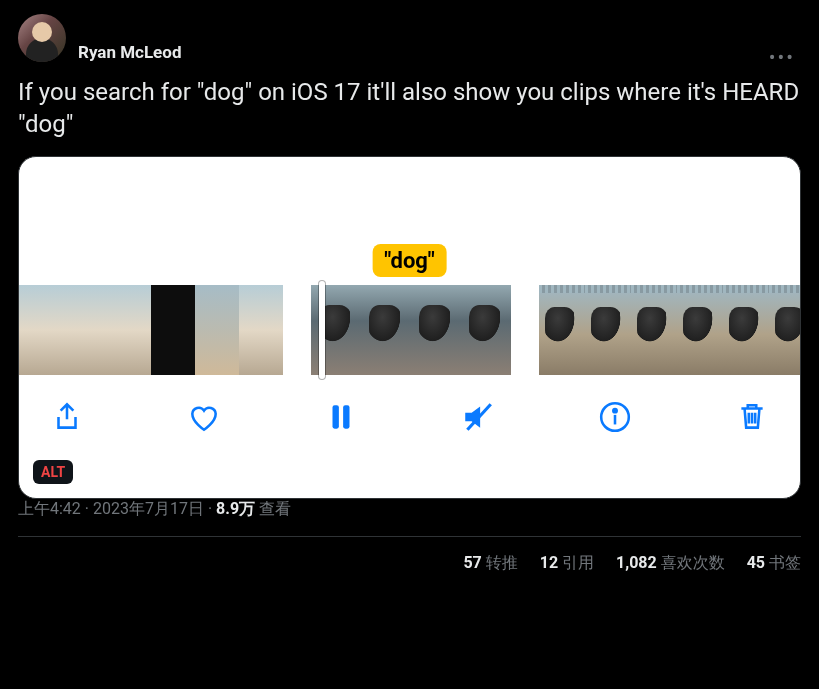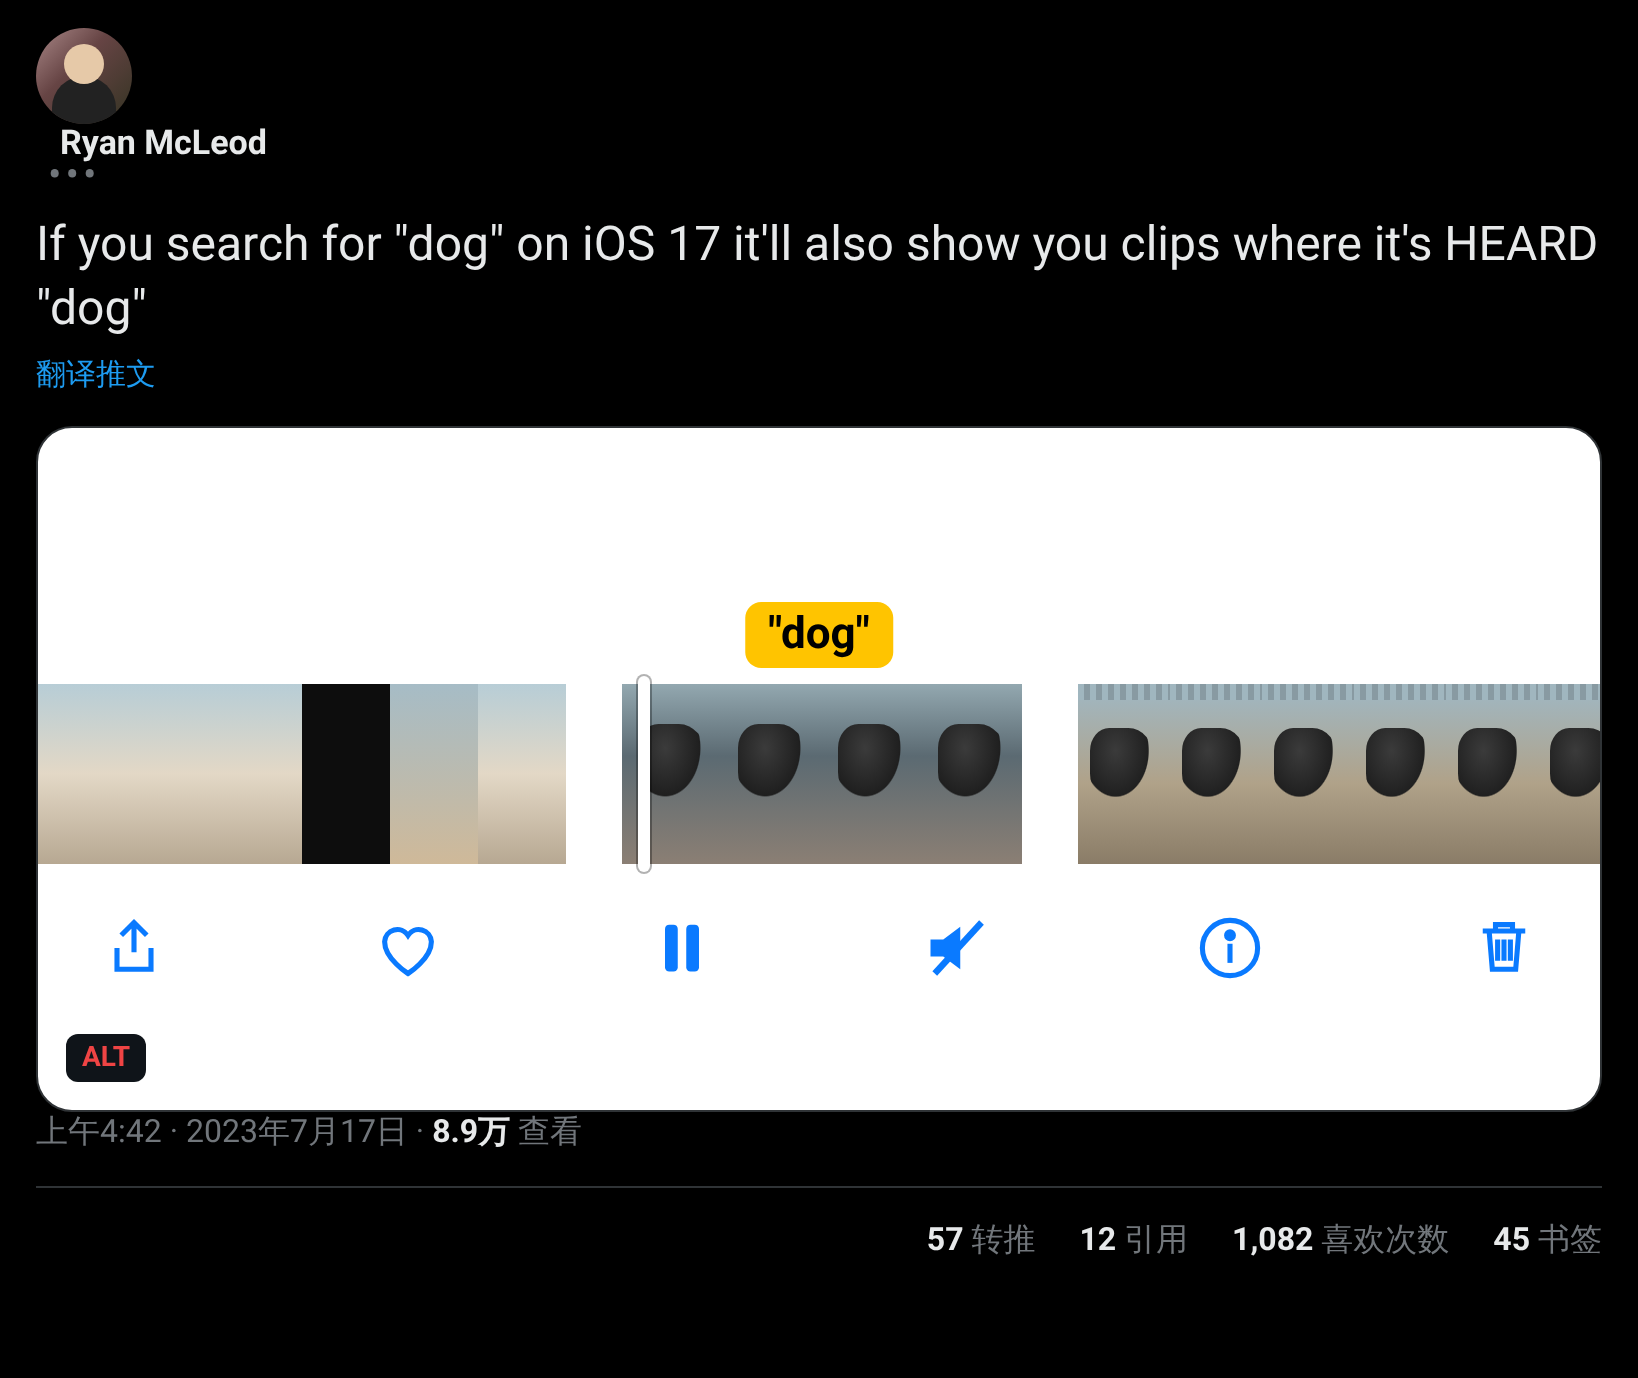--- a/index.html
+++ b/index.html
@@ -5,21 +5,21 @@
   * { box-sizing: border-box; margin: 0; padding: 0; }
   body {
     background: #000;
     font-family: -apple-system, BlinkMacSystemFont, "Segoe UI", Roboto, Helvetica, Arial, sans-serif;
     color: #e7e9ea;
     width: 819px;
     height: 689px;
     overflow: hidden;
   }
   .tweet { padding: 14px 18px 0 18px; }
-  .header { display: flex; align-items: flex-start; flex-direction: column; }
+  .header { display: flex; align-items: flex-end; }
   .avatar {
     width: 48px; height: 48px; border-radius: 50%;
     background: linear-gradient(135deg, #a88 0%, #644 40%, #332 100%);
     flex-shrink: 0;
     position: relative;
     overflow: hidden;
   }
   .avatar::after {
     content: "";
     position: absolute;
@@ -191,21 +191,20 @@
 <div class="tweet">
   <div class="header">
     <div class="avatar"></div>
     <div class="name-block">
       <div class="display-name">Ryan McLeod</div>
     </div>
     <div class="more-btn">•••</div>
   </div>
 
   <div class="body-text">If you search for "dog" on iOS 17 it'll also show you clips where it's HEARD "dog"</div>
-  <div class="translate-link">翻译推文</div>
 
   <div class="media-card">
     <div class="media-top">
       <div class="dog-label">"dog"</div>
       <div class="caret-tick"></div>
     </div>
     <div class="timeline">
       <div class="clip-group g1">
         <div class="frame"></div>
         <div class="frame"></div>

